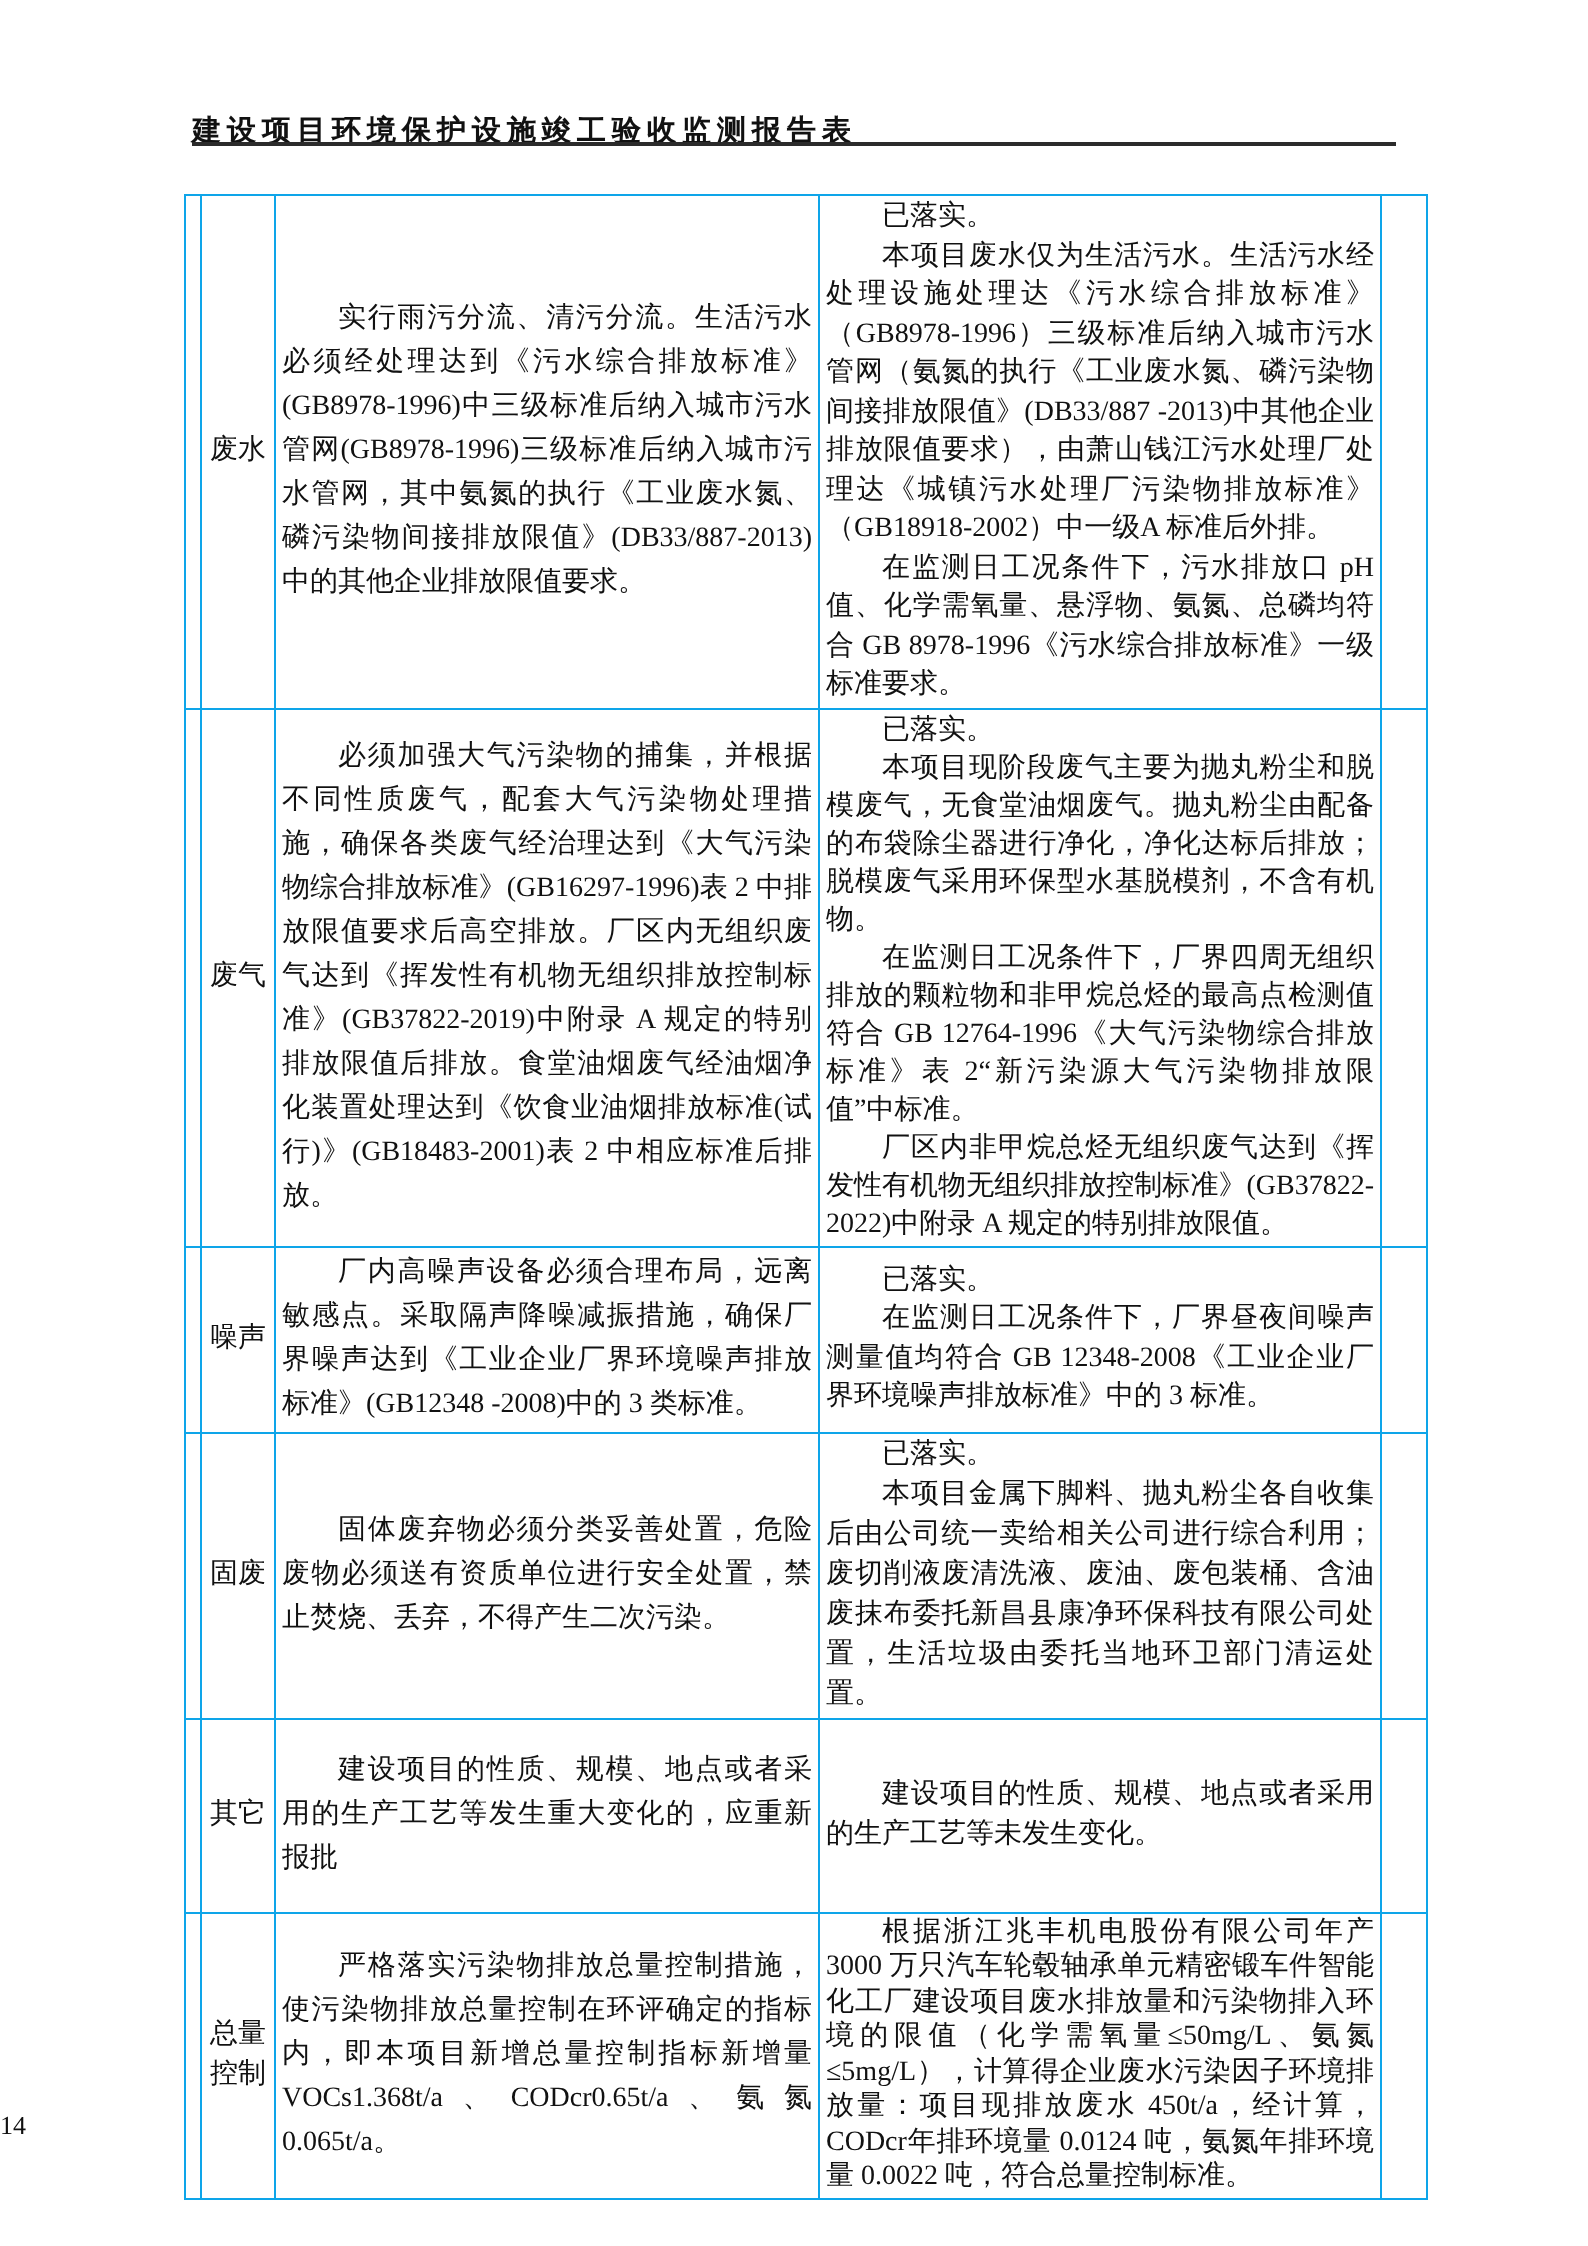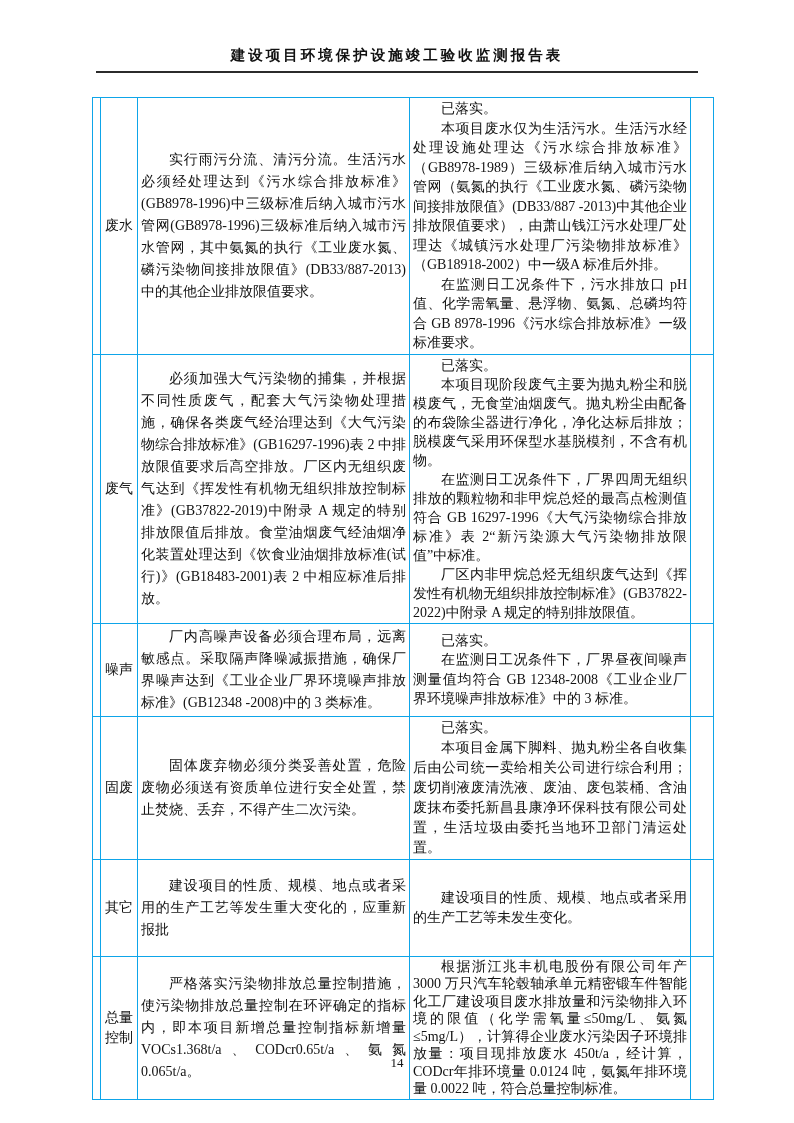--- a/index.html
+++ b/index.html
@@ -12,24 +12,24 @@
   }
   .page {
     position: relative;
     width: 794px;
     height: 1123px;
     font-family: "Liberation Serif", serif;
     color: #111111;
   }
   .doc-header {
     position: absolute;
-    top: 46px;
+    top: 56px;
     left: 96px;
     width: 602px;
-    text-align: center;
+    text-align: left;
   }
   .doc-title {
     font-size: 14.5px;
     font-weight: bold;
     letter-spacing: 3px;
     white-space: nowrap;
   }
   .header-rule {
     position: absolute;
     top: 71px;
@@ -80,21 +80,20 @@
   tr:nth-child(6) td { height: 138px; }
   tr:nth-child(2) td.impl { line-height: 19px; }
   tr:nth-child(4) td.impl { line-height: 20px; }
   tr:nth-child(6) td.impl { line-height: 17.5px; }
 
   .page-number {
     position: absolute;
     top: 1055px;
     left: 0;
     width: 794px;
-    text-align: center;
     font-size: 13px;
   }
 </style>
 </head>
 <body>
 
 <div class="page">
 
   <div class="doc-header">
     <span class="doc-title">建设项目环境保护设施竣工验收监测报告表</span>
@@ -111,36 +110,36 @@
     </colgroup>
     <tbody>
     <tr>
       <td class="spacer"></td>
       <td class="cat">废水</td>
       <td class="req">
             <p>实行雨污分流、清污分流。生活污水必须经处理达到《污水综合排放标准》(GB8978-1996)中三级标准后纳入城市污水管网(GB8978-1996)三级标准后纳入城市污水管网，其中氨氮的执行《工业废水氮、磷污染物间接排放限值》(DB33/887-2013)中的其他企业排放限值要求。</p>
           </td>
       <td class="impl">
             <p>已落实。</p>
-            <p>本项目废水仅为生活污水。生活污水经处理设施处理达《污水综合排放标准》（GB8978-1989）三级标准后纳入城市污水管网（氨氮的执行《工业废水氮、磷污染物间接排放限值》(DB33/887 -2013)中其他企业排放限值要求），由萧山钱江污水处理厂处理达《城镇污水处理厂污染物排放标准》（GB18918-2002）中一级A 标准后外排。</p>
+            <p>本项目废水仅为生活污水。生活污水经处理设施处理达《污水综合排放标准》（GB8978-1996）三级标准后纳入城市污水管网（氨氮的执行《工业废水氮、磷污染物间接排放限值》(DB33/887 -2013)中其他企业排放限值要求），由萧山钱江污水处理厂处理达《城镇污水处理厂污染物排放标准》（GB18918-2002）中一级A 标准后外排。</p>
             <p>在监测日工况条件下，污水排放口 pH 值、化学需氧量、悬浮物、氨氮、总磷均符合 GB 8978-1996《污水综合排放标准》一级标准要求。</p>
           </td>
       <td class="spacer"></td>
     </tr>
 
     <tr>
       <td class="spacer"></td>
       <td class="cat">废气</td>
       <td class="req">
             <p>必须加强大气污染物的捕集，并根据不同性质废气，配套大气污染物处理措施，确保各类废气经治理达到《大气污染物综合排放标准》(GB16297-1996)表 2 中排放限值要求后高空排放。厂区内无组织废气达到《挥发性有机物无组织排放控制标准》(GB37822-2019)中附录 A 规定的特别排放限值后排放。食堂油烟废气经油烟净化装置处理达到《饮食业油烟排放标准(试行)》(GB18483-2001)表 2 中相应标准后排放。</p>
           </td>
       <td class="impl">
             <p>已落实。</p>
             <p>本项目现阶段废气主要为抛丸粉尘和脱模废气，无食堂油烟废气。抛丸粉尘由配备的布袋除尘器进行净化，净化达标后排放；脱模废气采用环保型水基脱模剂，不含有机物。</p>
-            <p>在监测日工况条件下，厂界四周无组织排放的颗粒物和非甲烷总烃的最高点检测值符合 GB 16297-1996《大气污染物综合排放标准》表 2“新污染源大气污染物排放限值”中标准。</p>
+            <p>在监测日工况条件下，厂界四周无组织排放的颗粒物和非甲烷总烃的最高点检测值符合 GB 12764-1996《大气污染物综合排放标准》表 2“新污染源大气污染物排放限值”中标准。</p>
             <p>厂区内非甲烷总烃无组织废气达到《挥发性有机物无组织排放控制标准》(GB37822-2022)中附录 A 规定的特别排放限值。</p>
           </td>
       <td class="spacer"></td>
     </tr>
 
     <tr>
       <td class="spacer"></td>
       <td class="cat">噪声</td>
       <td class="req">
             <p>厂内高噪声设备必须合理布局，远离敏感点。采取隔声降噪减振措施，确保厂界噪声达到《工业企业厂界环境噪声排放标准》(GB12348 -2008)中的 3 类标准。</p>

